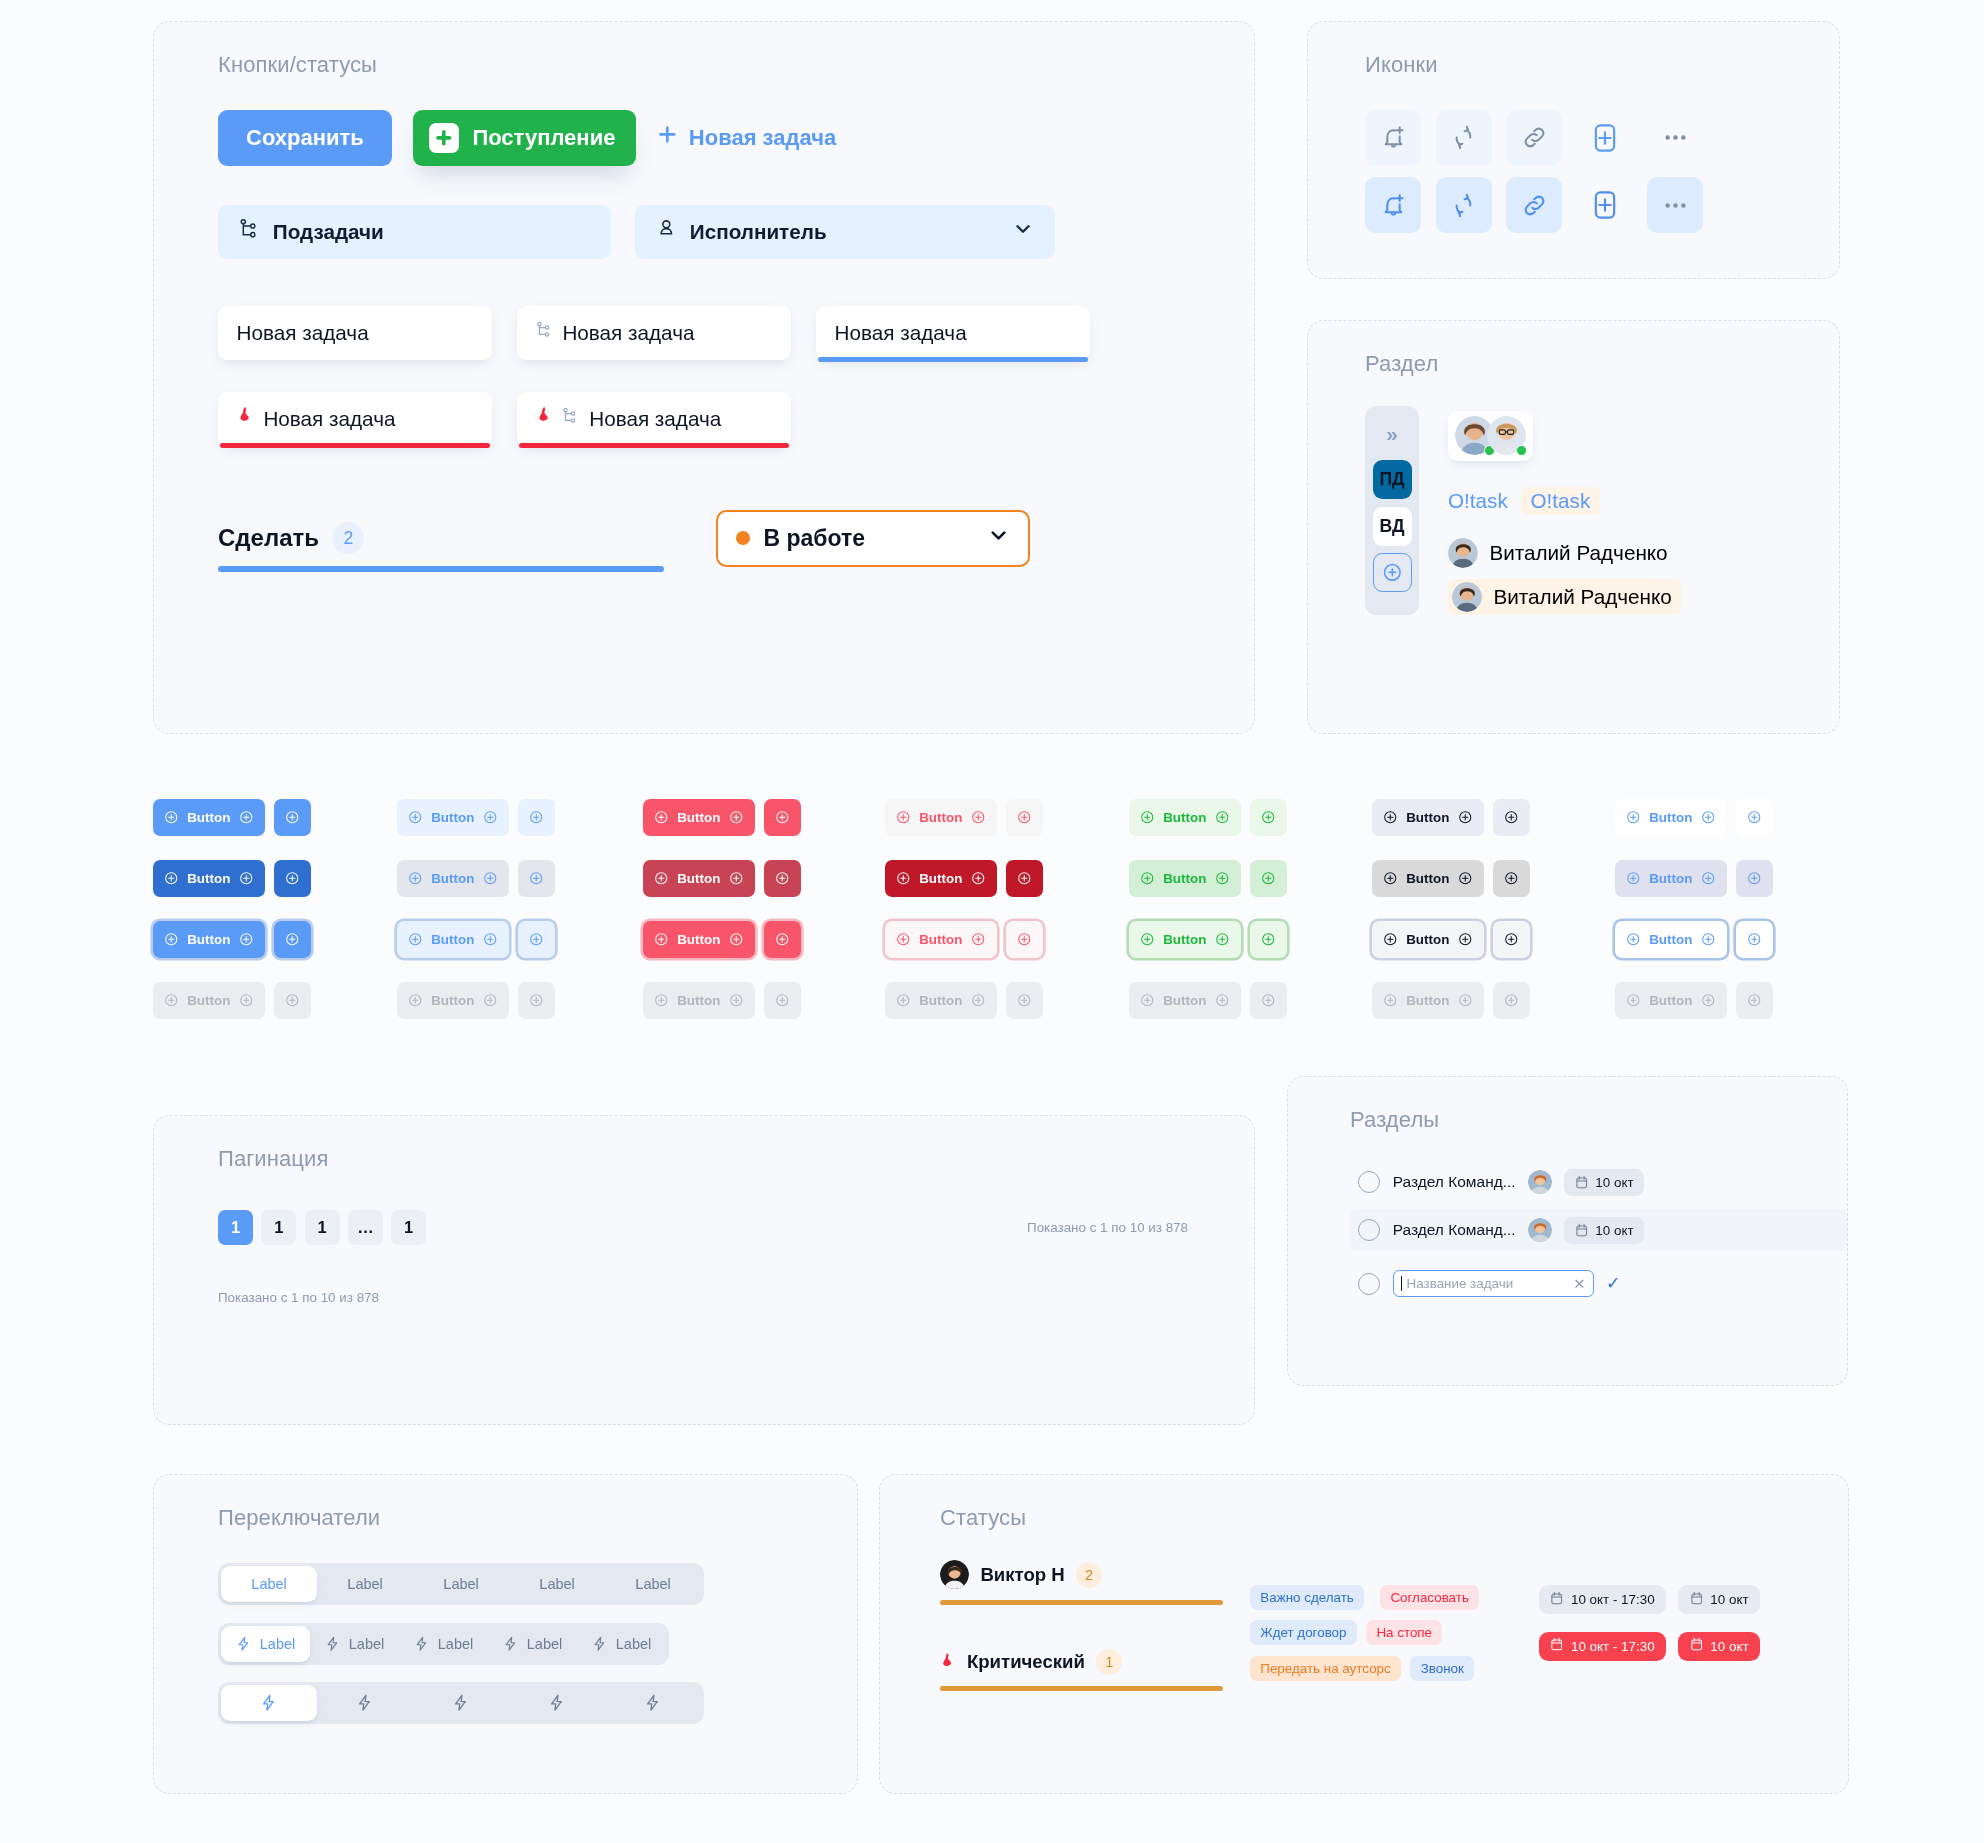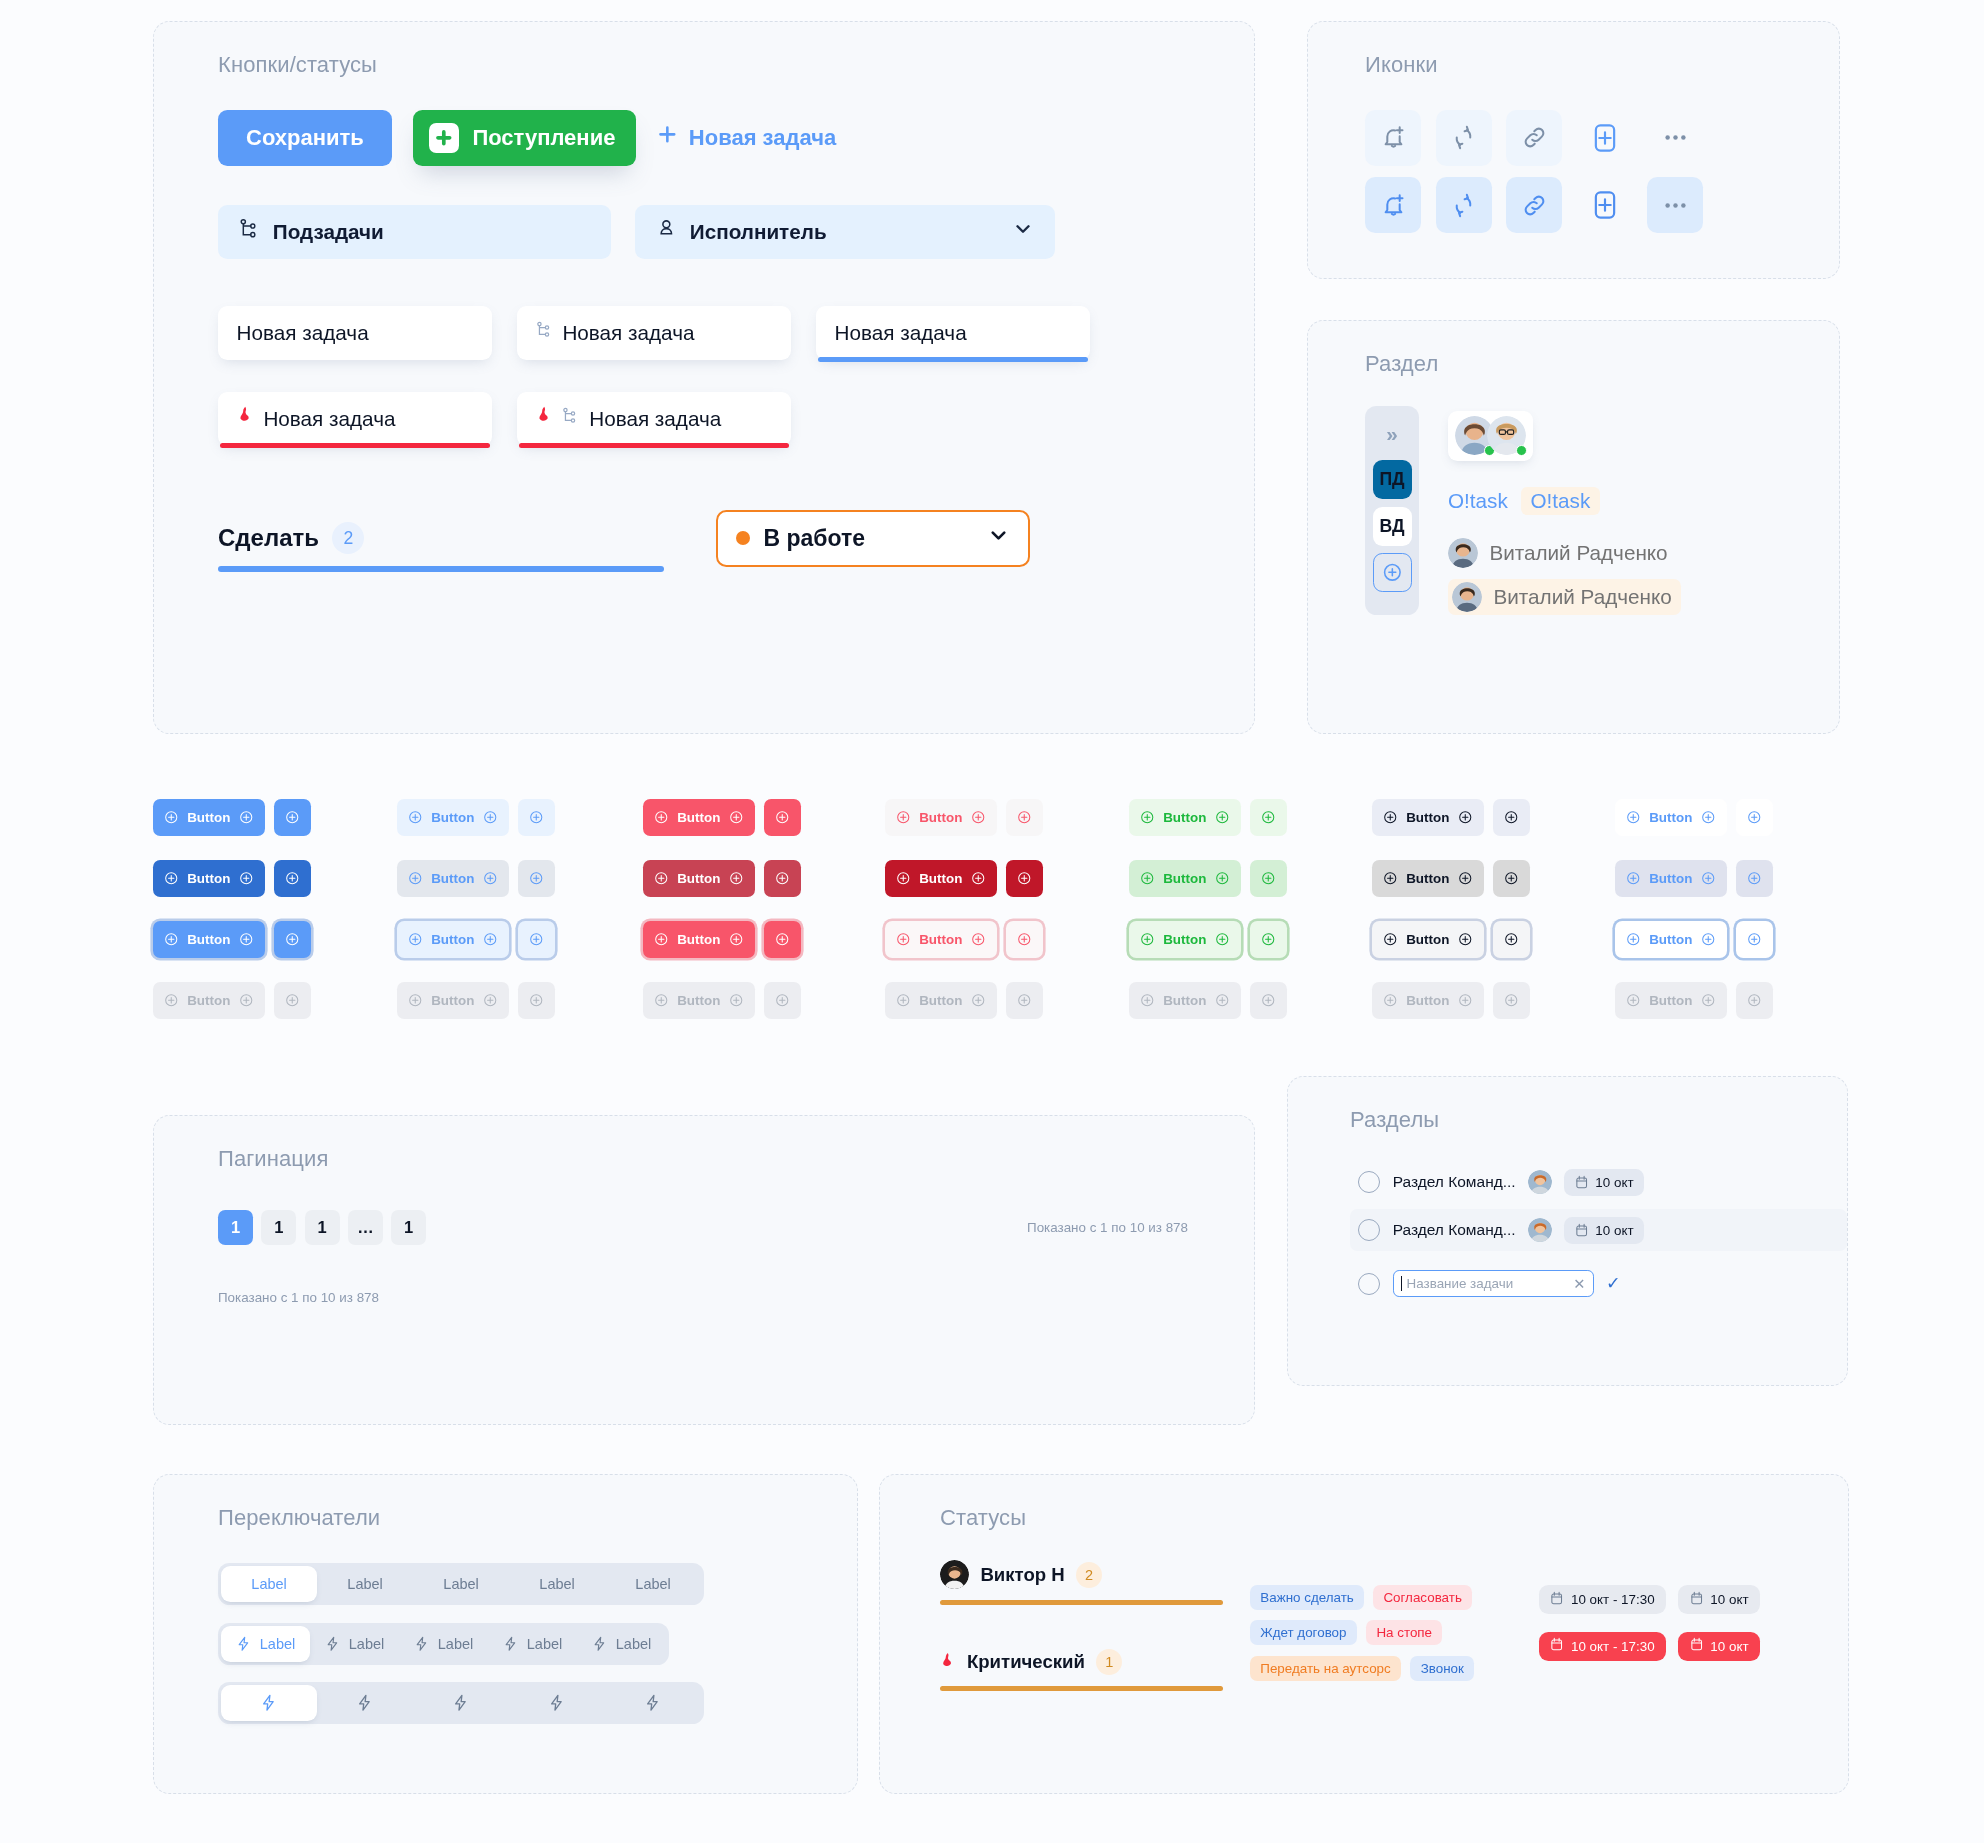--- a/index.html
+++ b/index.html
@@ -136,21 +136,21 @@
     position: absolute; right: -1px; bottom: -1px; width: 11.4px; height: 11.4px;
     border-radius: 50%; background: #27c24c; border: 1.6px solid #fff;
   }
   .av + .av { margin-left: -7.2px; }
 
   .otask { color: #5b9bf8; font-size: 20.7px; font-weight: 400; cursor: pointer; }
   .otask.hl { background: #fdf3e6; border-radius: 6.2px; padding: 2.1px 9.3px; }
 
   .person { display: flex; align-items: center; gap: 11.4px; cursor: pointer; }
   .person.hl { background: #fdf3e6; border-radius: 7.2px; padding: 3.1px 9.3px 3.1px 4.1px; }
-  .person .name { color: #737373; font-size: 20.7px; }
+  .person .name { color: #000000; font-size: 20.7px; }
   .person .pic { width: 30px; height: 30px; border-radius: 50%; display: block; }
 
   
   #matrix { position: absolute; left: 153px; top: 791px; width: 1695px; height: 289px; }
   .mcol { position: absolute; top: 0; }
   .mrow { display: flex; align-items: center; gap: 9.3px; height: 52px; }
   .bgrid-btn {
     height: 37px; border-radius: 7.2px; display: inline-flex; align-items: center;
     justify-content: center; gap: 8.3px; padding: 0 11.4px; font-size: 13.4px; font-weight: 700;
     font-family: inherit; border: none; cursor: pointer; white-space: nowrap;
@@ -1463,21 +1463,21 @@
                 </svg>
             </span>
             <span class="lbl">Критический</span>
             <span class="cnt">1</span>
           </div>
           <div class="bar"></div>
         </div>
       </div>
 
       <div style="width:289px; padding-top:25px;" id="tag-wrap">
-          <div style="display: flex; gap: 9px; margin-bottom: 10.3px;">
+          <div style="display: flex; gap: 16px; margin-bottom: 10.3px;">
             <span class="tag blue">Важно сделать</span>
             <span class="tag red">Согласовать</span>
           </div>
           <div style="display: flex; gap: 9.3px; margin-bottom: 10.3px;">
             <span class="tag blue">Ждет договор</span>
             <span class="tag red">На стопе</span>
           </div>
           <div style="display: flex; gap: 9.3px; margin-bottom: 10.3px;">
             <span class="tag orange">Передать на аутсорс</span>
             <span class="tag blue">Звонок</span>

